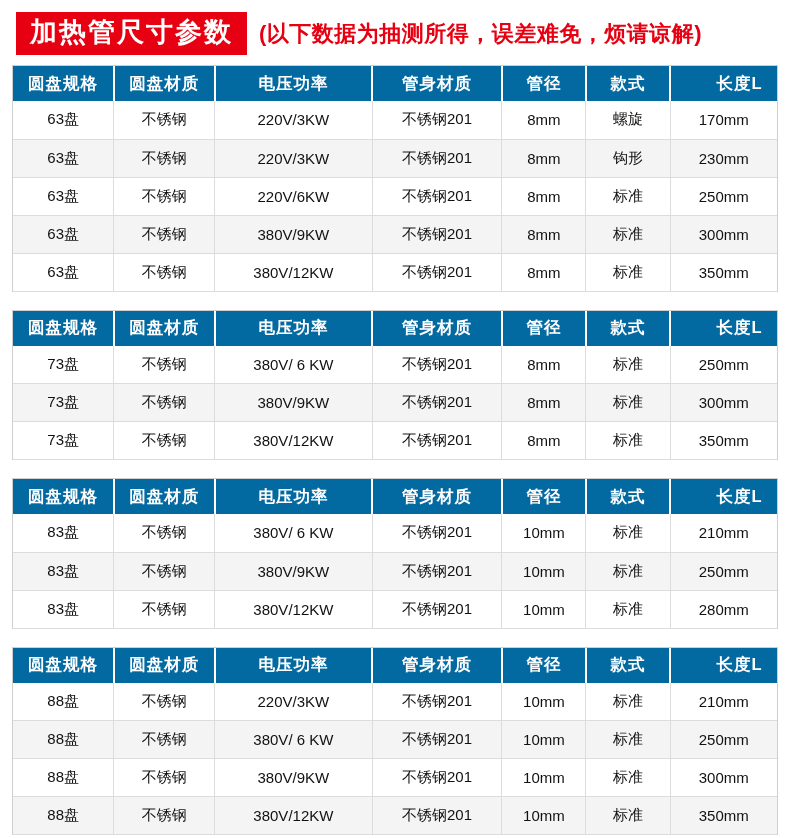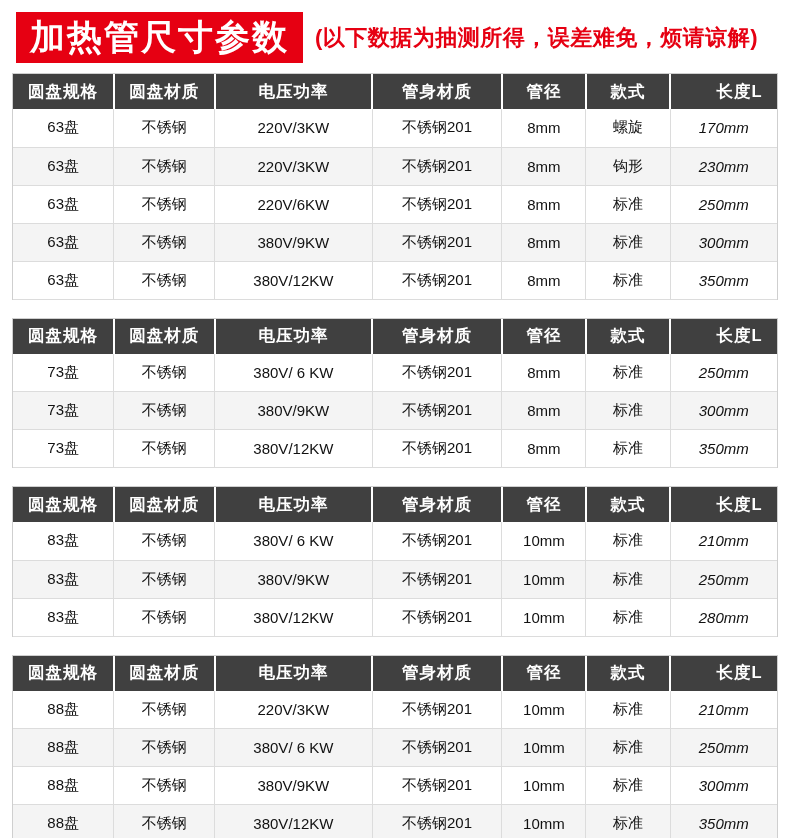--- a/index.html
+++ b/index.html
@@ -25,21 +25,21 @@
   
   .header {
     display: flex;
     align-items: center;
     padding: 12px 0 10px 16px;
     box-sizing: border-box;
   }
   .title-badge {
     background: #e60012;
     color: #ffffff;
-    font-size: 35px;
+    font-size: 27px;
     font-weight: bold;
     letter-spacing: 2px;
     padding: 7px 14px 9px 14px;
     line-height: 1;
     white-space: nowrap;
   }
   .title-note {
     color: #e60012;
     font-size: 22px;
     font-weight: bold;
@@ -60,21 +60,21 @@
     table-layout: fixed;
   }
   table.spec th,
   table.spec td {
     text-align: center;
     vertical-align: middle;
     font-size: 15px;
     box-sizing: border-box;
   }
   table.spec thead th {
-    background: #404040;
+    background: #0369a1;
     color: #ffffff;
     font-weight: bold;
     font-size: 16.5px;
     height: 35px;
     border-right: 2px solid #ffffff;
     letter-spacing: 1px;
   }
   table.spec thead th:last-child {
     border-right: none;
     padding-left: 32px;
@@ -82,21 +82,20 @@
   table.spec tbody td {
     height: 38px;
     background: #ffffff;
     border-right: 1px solid #dcdcdc;
     border-bottom: 1px solid #dcdcdc;
     color: #111111;
     font-size: 15px;
   }
   table.spec tbody td:last-child {
     border-right: none;
-    font-style: italic;
   }
   table.spec tbody tr:nth-child(even) td {
     background: #f4f4f4;
   }
   
   col.c0 { width: 13.2%; }
   col.c1 { width: 13.2%; }
   col.c2 { width: 20.6%; }
   col.c3 { width: 17.0%; }
   col.c4 { width: 11.0%; }

